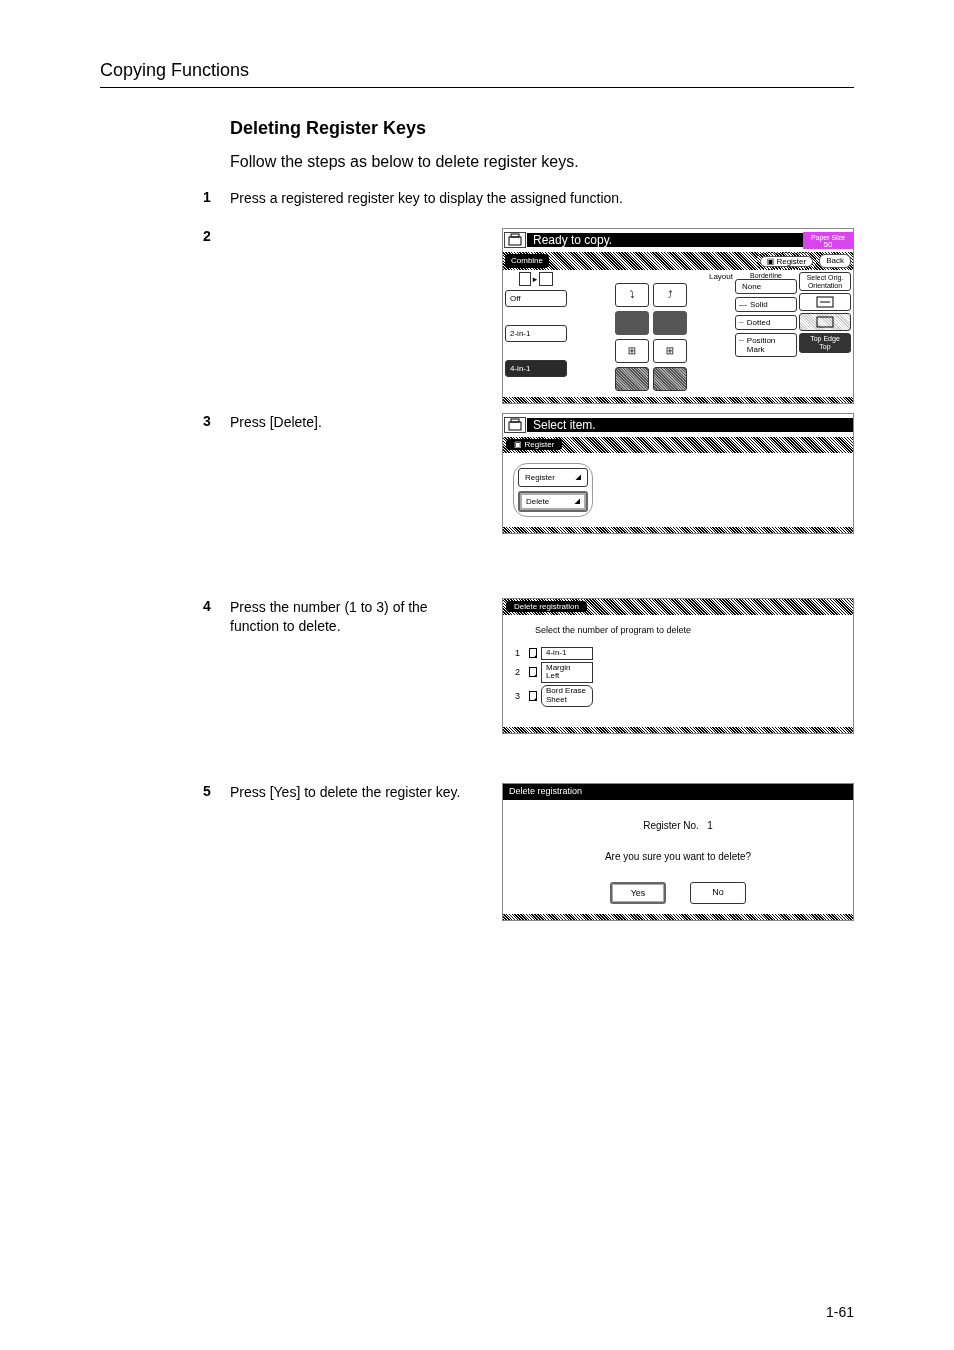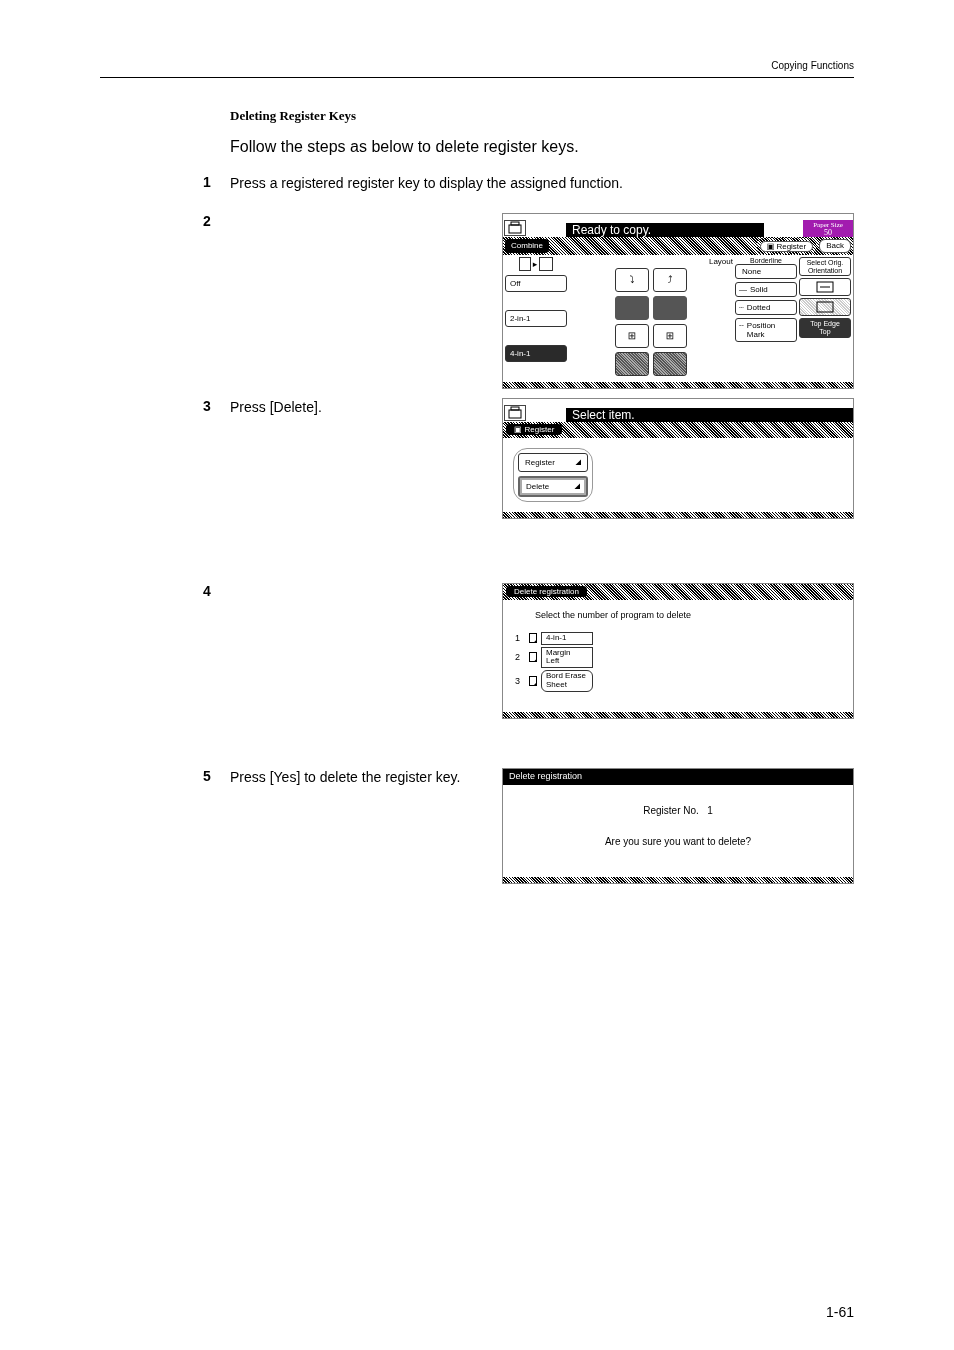--- a/index.html
+++ b/index.html
@@ -9,37 +9,35 @@
     background: #fff;
     color: #000;
     width: 954px;
   }
   .page {
     padding: 60px 100px 40px 100px;
     position: relative;
     min-height: 1350px;
   }
   .header-right {
-    text-align: right;
-    font-size: 10px;
+    font-size: 18px;
     padding-right: 0;
   }
   .hr {
     border: none;
     border-top: 1px solid #000;
     margin: 6px 0 30px 0;
   }
   .content {
     margin-left: 130px;
   }
   h2.section-title {
-    font-size: 13px;
+    font-size: 18px;
     font-weight: bold;
     margin: 0 0 14px 0;
-    font-family: Liberation Serif, serif;
   }
   p.intro {
     font-size: 16px;
     margin: 0 0 18px 0;
   }
   .step {
     display: flex;
     align-items: flex-start;
     margin-bottom: 20px;
     position: relative;
@@ -65,23 +63,22 @@
 
   
   .screen1 {
     width: 352px;
     background: #fff;
     font-size: 9px;
     border: 1px solid #888;
   }
   .scr-header {
     display: flex;
-    align-items: flex-end;
+    align-items: center;
     height: 23px;
-    gap: 39px;
   }
   .scr-header .icon-box {
     width: 22px;
     background: #fff;
     border: 1px solid #444;
     margin: 1px;
     display: flex;
     align-items: center;
     justify-content: center;
   }
@@ -89,27 +86,26 @@
     flex: 1;
     background: #000;
     color: #fff;
     font-size: 12px;
     display: flex;
     align-items: center;
     padding-left: 6px;
   }
   .scr-header .right-col {
     width: 50px;
-    background: #a21caf;
+    background: #d946ef;
     color: #fff;
     font-size: 7px;
     text-align: center;
     line-height: 1;
     padding-top: 2px;
-    font-family: Liberation Serif, serif;
   }
   .hatch-row {
     display: flex;
     height: 18px;
     background-image: repeating-linear-gradient(45deg,#000,#000 1px,#fff 1px,#fff 2px);
   }
   .hatch-row .pill-black {
     background: #000;
     color: #fff;
     border-radius: 4px;
@@ -358,20 +354,21 @@
                 </div>
             </div>
           </div>
           <div class="hatch-bottom"></div>
         </div>
       </div>
     </div>
 
     <div class="step" style="min-height:165px;">
       <div class="step-num">4</div>
+      <div class="step-text">Press the number (1 to 3) of the function to delete.</div>
 
       <div class="screen-panel" style="top:0;">
         <div class="screen3">
           <div class="hatch-full">
             <div class="pill-black">Delete registration</div>
           </div>
           <div class="s3-body">
             <div class="s3-sub">Select the number of program to delete</div>
             <div class="s3-list">
               <div class="s3-item">
@@ -403,20 +400,24 @@
       <div class="step-text">Press [Yes] to delete the register key.</div>
 
       <div class="screen-panel" style="top:0;">
         <div class="screen4">
           <div class="s4-head">Delete registration</div>
           <div class="s4-body">
             <div class="s4-row">
               <span>Register No.</span>&nbsp;&nbsp;&nbsp;<span>1</span>
             </div>
             <div class="s4-row">Are you sure you want to delete?</div>
+            <div class="s4-btns">
+              <div class="s4-btn hl">Yes</div>
+              <div class="s4-btn">No</div>
+            </div>
           </div>
           <div class="hatch-bottom"></div>
         </div>
       </div>
     </div>
 
   </div>
 
   <div class="page-num">1-61</div>
 </div>

